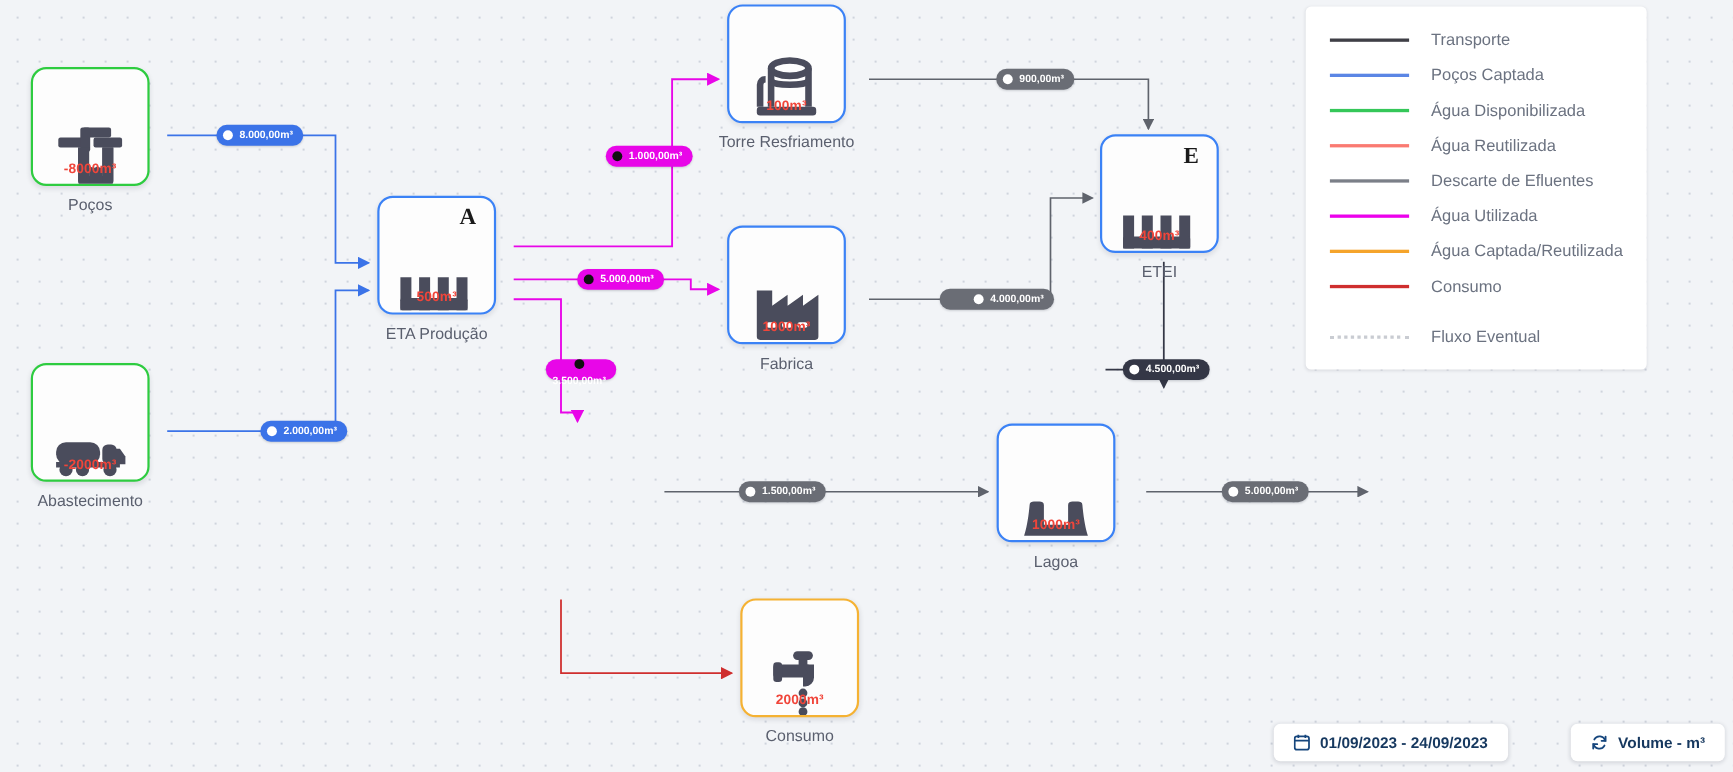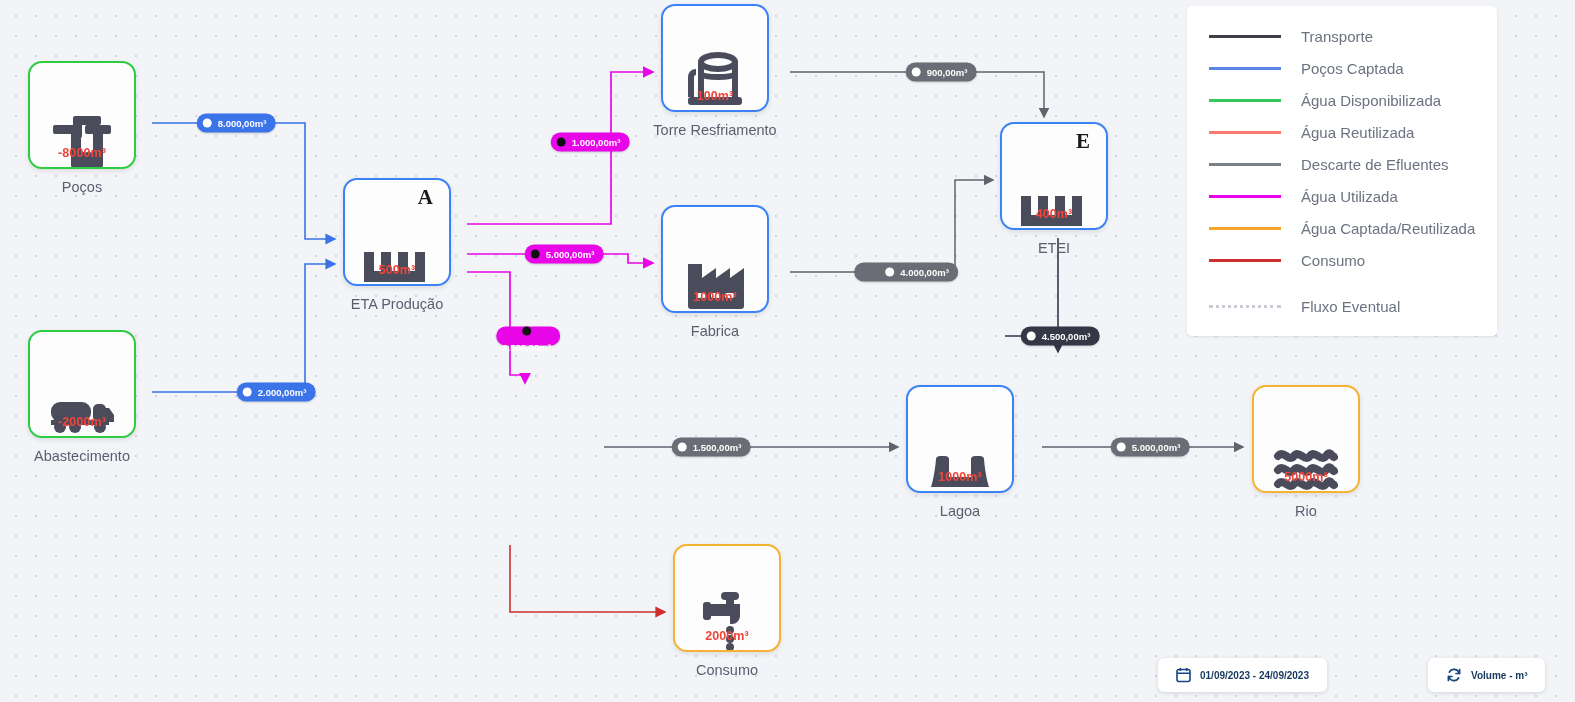--- a/index.html
+++ b/index.html
@@ -87,21 +87,21 @@
   .legend-text{font-size:15px;color:#6b7280;white-space:nowrap;}
   .legend-gap{height:14px;}
 
   
   .toolbtn{
     position:absolute;
     display:flex;align-items:center;gap:9px;
     height:34px;padding:0 18px;
     background:#ffffff;border-radius:6px;
     box-shadow:0 1px 4px rgba(16,24,40,.14);
-    font-size:10px;font-weight:700;color:#16385f;
+    font-size:14px;font-weight:700;color:#16385f;
     white-space:nowrap;
     cursor:pointer;
   }
   #date-range-button{left:1158px;top:658px;}
   #unit-toggle-button{left:1428px;top:658px;}
   .tb-icon{display:flex;align-items:center;color:#16467d;}
 </style>
 </head>
 <body>
 
@@ -316,35 +316,20 @@
             <g fill="#4a4c5c">
           <path d="M8 4c0-2 2-3 4-3h5c2 0 4 1 4 3v18h22V4c0-2 2-3 4-3h5c2 0 4 1 4 3 1 12 3 22 5 28H3c2-6 4-16 5-28z"></path>
         </g>
           </svg>
       </span>
       <span class="node-value">1000m³</span>
     </div>
     <div class="node-label">Lagoa</div>
   </div>
 
-  <div class="node" style="left:1252px;top:385px;">
-    <div class="node-box amber">
-      <span class="node-glyph" style="margin-top:-6px;">
-        <svg width="66" height="44" viewBox="0 0 66 44">
-            <g fill="none" stroke="#4a4c5c" stroke-width="8" stroke-linecap="round">
-          <path d="M5 9c6-7 11 7 16 0s11 7 16 0 11 7 16 0 6 2 8 1"></path>
-          <path d="M5 23c6-7 11 7 16 0s11 7 16 0 11 7 16 0 6 2 8 1"></path>
-          <path d="M5 37c6-7 11 7 16 0s11 7 16 0 11 7 16 0 6 2 8 1"></path>
-        </g>
-          </svg>
-      </span>
-      <span class="node-value">5000m³</span>
-    </div>
-    <div class="node-label">Rio</div>
-  </div>
 
   <div class="node" style="left:673px;top:544px;">
     <div class="node-box amber">
       <span class="node-glyph" style="margin-top:-6px;">
         <svg width="56" height="62" viewBox="0 0 56 62">
             <g fill="#4a4c5c">
           <rect x="22" y="4" width="18" height="8" rx="4"></rect>
           <rect x="27" y="8" width="8" height="10"></rect>
           <rect x="4" y="16" width="34" height="12" rx="3"></rect>
           <rect x="4" y="14" width="8" height="18" rx="3"></rect>

